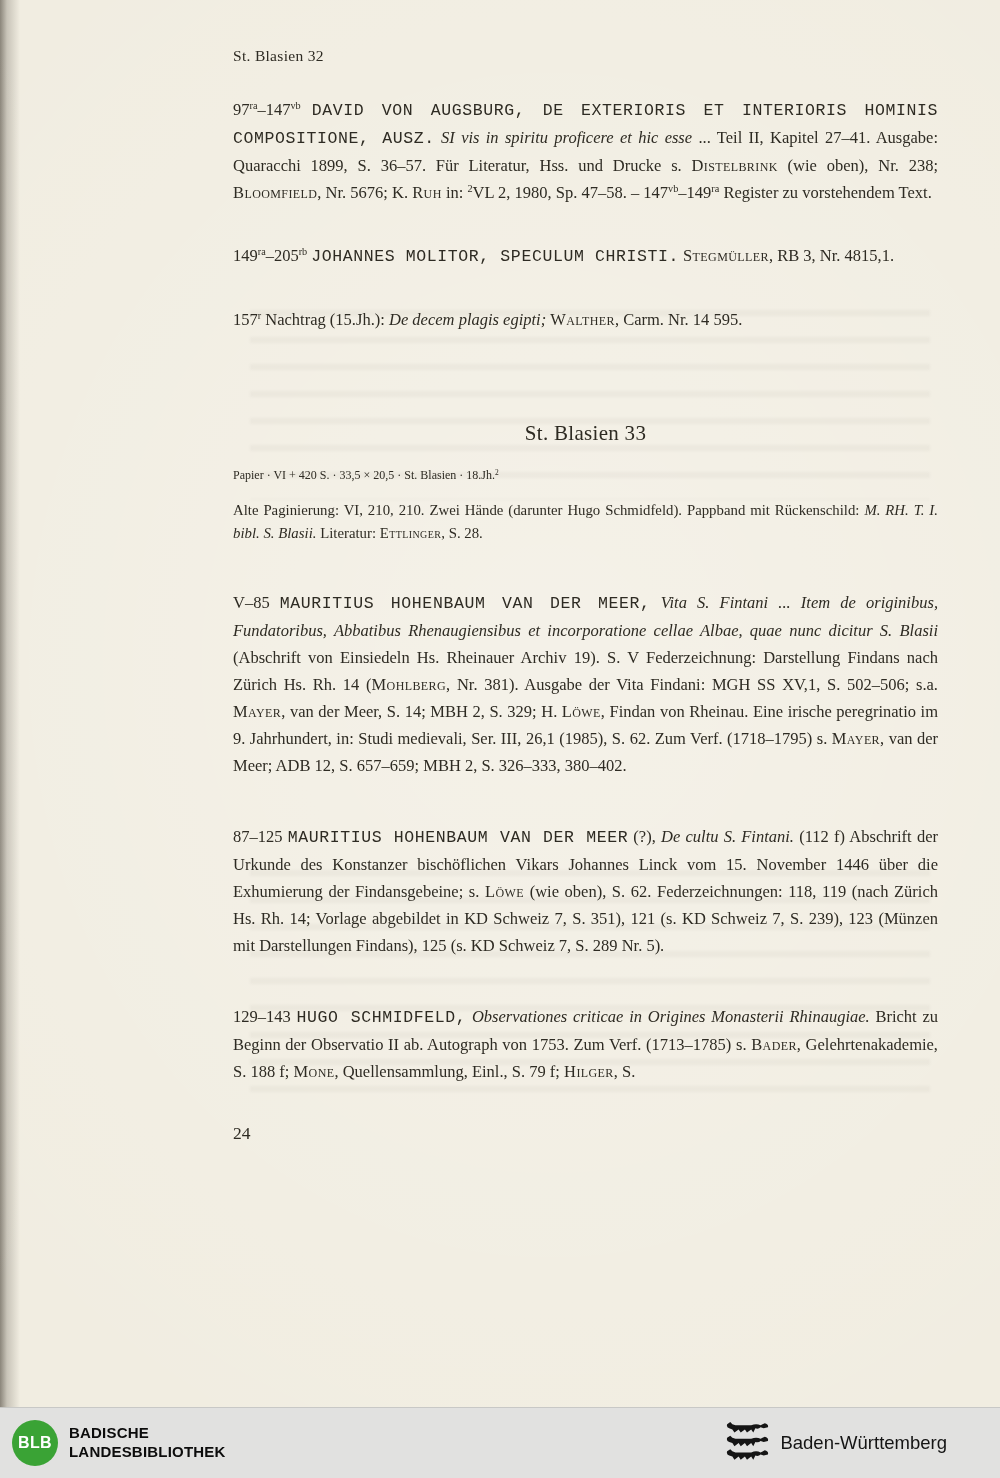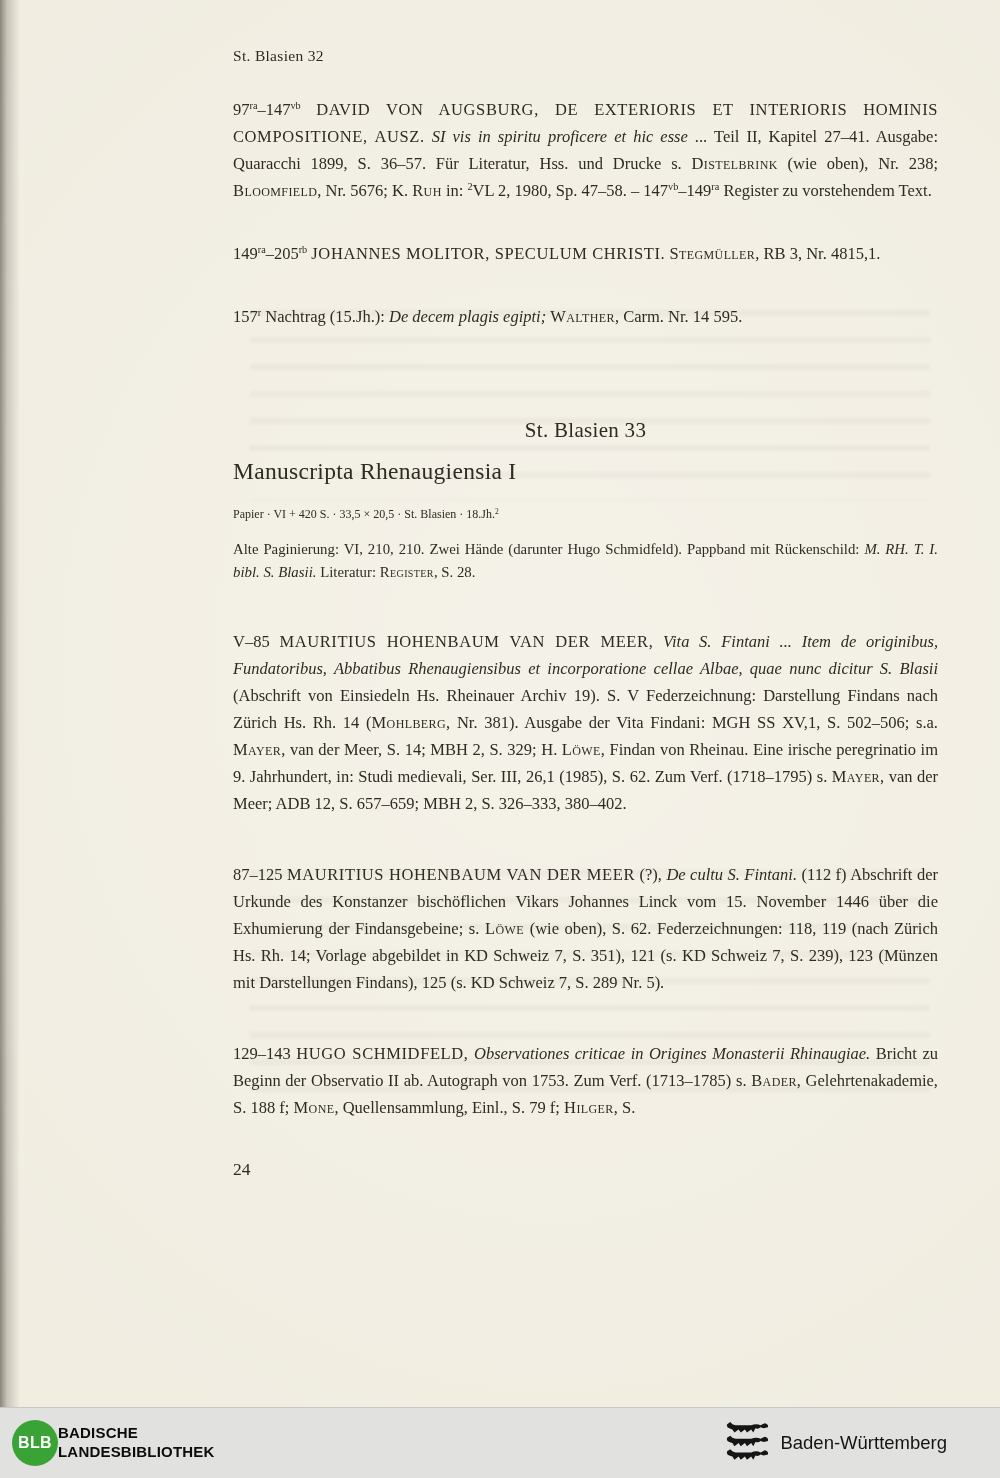--- a/index.html
+++ b/index.html
@@ -49,21 +49,21 @@
     text-align: justify;
     font-size: 16.5px;
     line-height: 27px;
   }
   .mt-first  { margin-top: 31px !important; }
   .mt-entry  { margin-top: 36px !important; }
   .mt-block  { margin-top: 44px !important; }
 
   .s-i   { font-style: italic; }
   .s-sc  { font-variant: small-caps; letter-spacing: 0.4px; }
-  .s-caps{ letter-spacing: 0.6px; }
+  .s-caps{ letter-spacing: 0.6px; font-family: Liberation Mono, monospace; }
   .s-sup { font-size: 0.62em; position: relative; top: -0.55em; line-height: 0; }
 
   .shelfmark {
     margin: 88px 0 0 0;
     font-size: 21px;
     font-weight: 400;
     letter-spacing: 0.3px;
     text-align: center;
   }
   .ms-title {
@@ -98,20 +98,21 @@
     background: #e1e1e0;
     border-top: 1px solid #c8c8c6;
     display: flex;
     align-items: center;
     font-family: "Liberation Sans", "DejaVu Sans", sans-serif;
   }
   .footer-left {
     display: flex;
     align-items: center;
     padding-left: 12px;
+    gap: 11px;
   }
   .blb-logo {
     width: 46px; height: 46px;
     border-radius: 50%;
     background: #3aa335;
     color: #ffffff;
     font-weight: 700;
     font-size: 16px;
     display: flex;
     align-items: center;
@@ -151,25 +152,24 @@
     <div class="running-head">St. Blasien 32</div>
 
     <p class="entry mt-first"><span>97</span><span class="s-sup">ra</span><span>–147</span><span class="s-sup">vb</span><span> </span><span class="s-caps">DAVID VON AUGSBURG, DE EXTERIORIS ET INTERIORIS HOMINIS COMPOSITIONE, AUSZ.</span><span> </span><span class="s-i">SI vis in spiritu proficere et hic esse</span><span> ... Teil II, Kapitel 27–41. Ausgabe: Quaracchi 1899, S. 36–57. Für Literatur, Hss. und Drucke s. </span><span class="s-sc">Distelbrink</span><span> (wie oben), Nr. 238; </span><span class="s-sc">Bloomfield</span><span>, Nr. 5676; K. </span><span class="s-sc">Ruh</span><span> in: </span><span class="s-sup">2</span><span>VL 2, 1980, Sp. 47–58. – 147</span><span class="s-sup">vb</span><span>–149</span><span class="s-sup">ra</span><span> Register zu vorstehendem Text.</span></p>
 
     <p class="entry mt-entry"><span>149</span><span class="s-sup">ra</span><span>–205</span><span class="s-sup">rb</span><span> </span><span class="s-caps">JOHANNES MOLITOR, SPECULUM CHRISTI.</span><span> </span><span class="s-sc">Stegmüller</span><span>, RB 3, Nr. 4815,1.</span></p>
 
     <p class="entry mt-entry"><span>157</span><span class="s-sup">r</span><span> Nachtrag (15.Jh.): </span><span class="s-i">De decem plagis egipti;</span><span> </span><span class="s-sc">Walther</span><span>, Carm. Nr. 14 595.</span></p>
 
     <h2 class="shelfmark">St. Blasien 33</h2>
 
-    <h1 class="ms-title">Manuscripta Rhenaugiensia I</h1>
 
     <p class="physical"><span>Papier · VI + 420 S. · 33,5 × 20,5 · St. Blasien · 18.Jh.</span><span class="s-sup">2</span></p>
 
-    <p class="description"><span>Alte Paginierung: VI, 210, 210. Zwei Hände (darunter Hugo Schmidfeld). Pappband mit Rückenschild: </span><span class="s-i">M. RH. T. I. bibl. S. Blasii.</span><span> Literatur: </span><span class="s-sc">Register</span><span>, S. 28.</span></p>
+    <p class="description"><span>Alte Paginierung: VI, 210, 210. Zwei Hände (darunter Hugo Schmidfeld). Pappband mit Rückenschild: </span><span class="s-i">M. RH. T. I. bibl. S. Blasii.</span><span> Literatur: </span><span class="s-sc">Ettlinger</span><span>, S. 28.</span></p>
 
     <p class="entry mt-block"><span>V–85 </span><span class="s-caps">MAURITIUS HOHENBAUM VAN DER MEER,</span><span> </span><span class="s-i">Vita S. Fintani ... Item de originibus, Fundatoribus, Abbatibus Rhenaugiensibus et incorporatione cellae Albae, quae nunc dicitur S. Blasii</span><span> (Abschrift von Einsiedeln Hs. Rheinauer Archiv 19). S. V Federzeichnung: Darstellung Findans nach Zürich Hs. Rh. 14 (</span><span class="s-sc">Mohlberg</span><span>, Nr. 381). Ausgabe der Vita Findani: MGH SS XV,1, S. 502–506; s.a. </span><span class="s-sc">Mayer</span><span>, van der Meer, S. 14; MBH 2, S. 329; H. </span><span class="s-sc">Löwe</span><span>, Findan von Rheinau. Eine irische peregrinatio im 9. Jahrhundert, in: Studi medievali, Ser. III, 26,1 (1985), S. 62. Zum Verf. (1718–1795) s. </span><span class="s-sc">Mayer</span><span>, van der Meer; ADB 12, S. 657–659; MBH 2, S. 326–333, 380–402.</span></p>
 
     <p class="entry mt-block"><span>87–125 </span><span class="s-caps">MAURITIUS HOHENBAUM VAN DER MEER</span><span> (?), </span><span class="s-i">De cultu S. Fintani.</span><span> (112 f) Abschrift der Urkunde des Konstanzer bischöflichen Vikars Johannes Linck vom 15. November 1446 über die Exhumierung der Findansgebeine; s. </span><span class="s-sc">Löwe</span><span> (wie oben), S. 62. Federzeichnungen: 118, 119 (nach Zürich Hs. Rh. 14; Vorlage abgebildet in KD Schweiz 7, S. 351), 121 (s. KD Schweiz 7, S. 239), 123 (Münzen mit Darstellungen Findans), 125 (s. KD Schweiz 7, S. 289 Nr. 5).</span></p>
 
     <p class="entry mt-block"><span>129–143 </span><span class="s-caps">HUGO SCHMIDFELD,</span><span> </span><span class="s-i">Observationes criticae in Origines Monasterii Rhinaugiae.</span><span> Bricht zu Beginn der Observatio II ab. Autograph von 1753. Zum Verf. (1713–1785) s. </span><span class="s-sc">Bader</span><span>, Gelehrtenakademie, S. 188 f; </span><span class="s-sc">Mone</span><span>, Quellensammlung, Einl., S. 79 f; </span><span class="s-sc">Hilger</span><span>, S.</span></p>
 
     <div class="page-num">24</div>
 
   </div>

